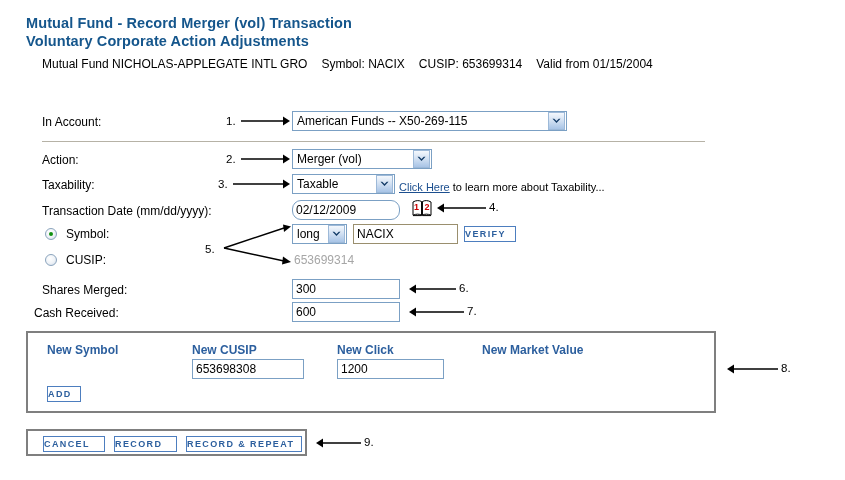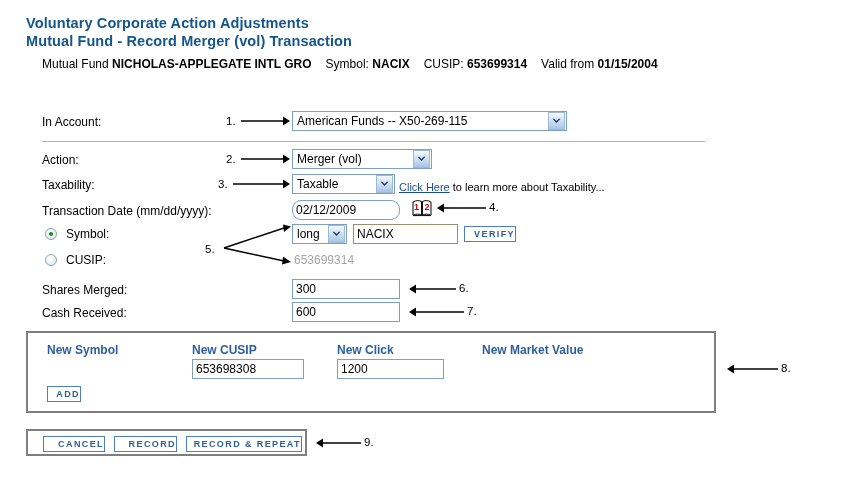--- a/index.html
+++ b/index.html
@@ -28,21 +28,21 @@
   }
 
   
   .fundinfo {
     position: absolute; left: 42px; top: 56px;
     width: 640px;
     font-size: 12px;
     line-height: 16px;
     color: #000;
   }
-  .fundinfo b { font-weight: bold; }
+  .fundinfo b { font-weight: normal; }
   .fundinfo .gap { display:inline-block; width:14px; }
 
   
   .label {
     position: absolute;
     font-size: 12px;
     color: #000;
     white-space: nowrap;
   }
 
@@ -119,21 +119,21 @@
 
   
   .btn {
     position: absolute;
     border: 1px solid #4d7ebf;
     background: #ffffff;
     color: #2c5f9e;
     font-weight: bold;
     font-size: 9px;
     letter-spacing: 1.4px;
-    text-align: right;
+    text-align: left;
     height: 16px;
     line-height: 14px;
     font-family: "Liberation Sans", sans-serif;
     white-space: nowrap;
   }
 
   
   .lnk {
     position: absolute;
     font-size: 11px;
@@ -185,22 +185,22 @@
   
   .cal-icon {
     position: absolute;
     width: 20px; height: 18px;
   }
 </style>
 </head>
 <body>
 
 <div class="title-block">
+  <div class="title-line">Mutual Fund - Record Merger (vol) Transaction</div>
   <div class="title-line">Voluntary Corporate Action Adjustments</div>
-  <div class="title-line">Mutual Fund - Record Merger (vol) Transaction</div>
 </div>
 
 <div class="fundinfo">
   <span>Mutual Fund</span>
   <b>NICHOLAS-APPLEGATE INTL GRO</b><span class="gap"></span><span>Symbol:</span>
   <b>NACIX</b><span class="gap"></span><span>CUSIP:</span>
   <b>653699314</b><span class="gap"></span><span>Valid from</span>
   <b>01/15/2004</b>
 </div>
 
@@ -276,21 +276,21 @@
 
 <div class="txt olive" style="left:353px; top:224px; width:105px;">NACIX</div>
 
 <div class="btn" style="left:464px; top:226px; width:52px;">VERIFY</div>
 
 <div class="muted" style="left:294px; top:253px;">653699314</div>
 
 <div class="label" style="left:42px; top:283px;">Shares Merged:</div>
 <div class="txt" style="left:292px; top:279px; width:108px;">300</div>
 
-<div class="label" style="left:42px; top:306px;">Cash Received:</div>
+<div class="label" style="left:34px; top:306px;">Cash Received:</div>
 <div class="txt" style="left:292px; top:302px; width:108px;">600</div>
 
 <div class="panel" style="left:26px; top:331px; width:690px; height:82px;">
   <div class="panel-inner">
 
     <div class="col-head" style="left:18px; top:9px;">New Symbol</div>
 
     <div class="col-head" style="left:163px; top:9px;">New CUSIP</div>
     <div class="txt" style="left:163px; top:25px; width:112px;">653698308</div>
 

